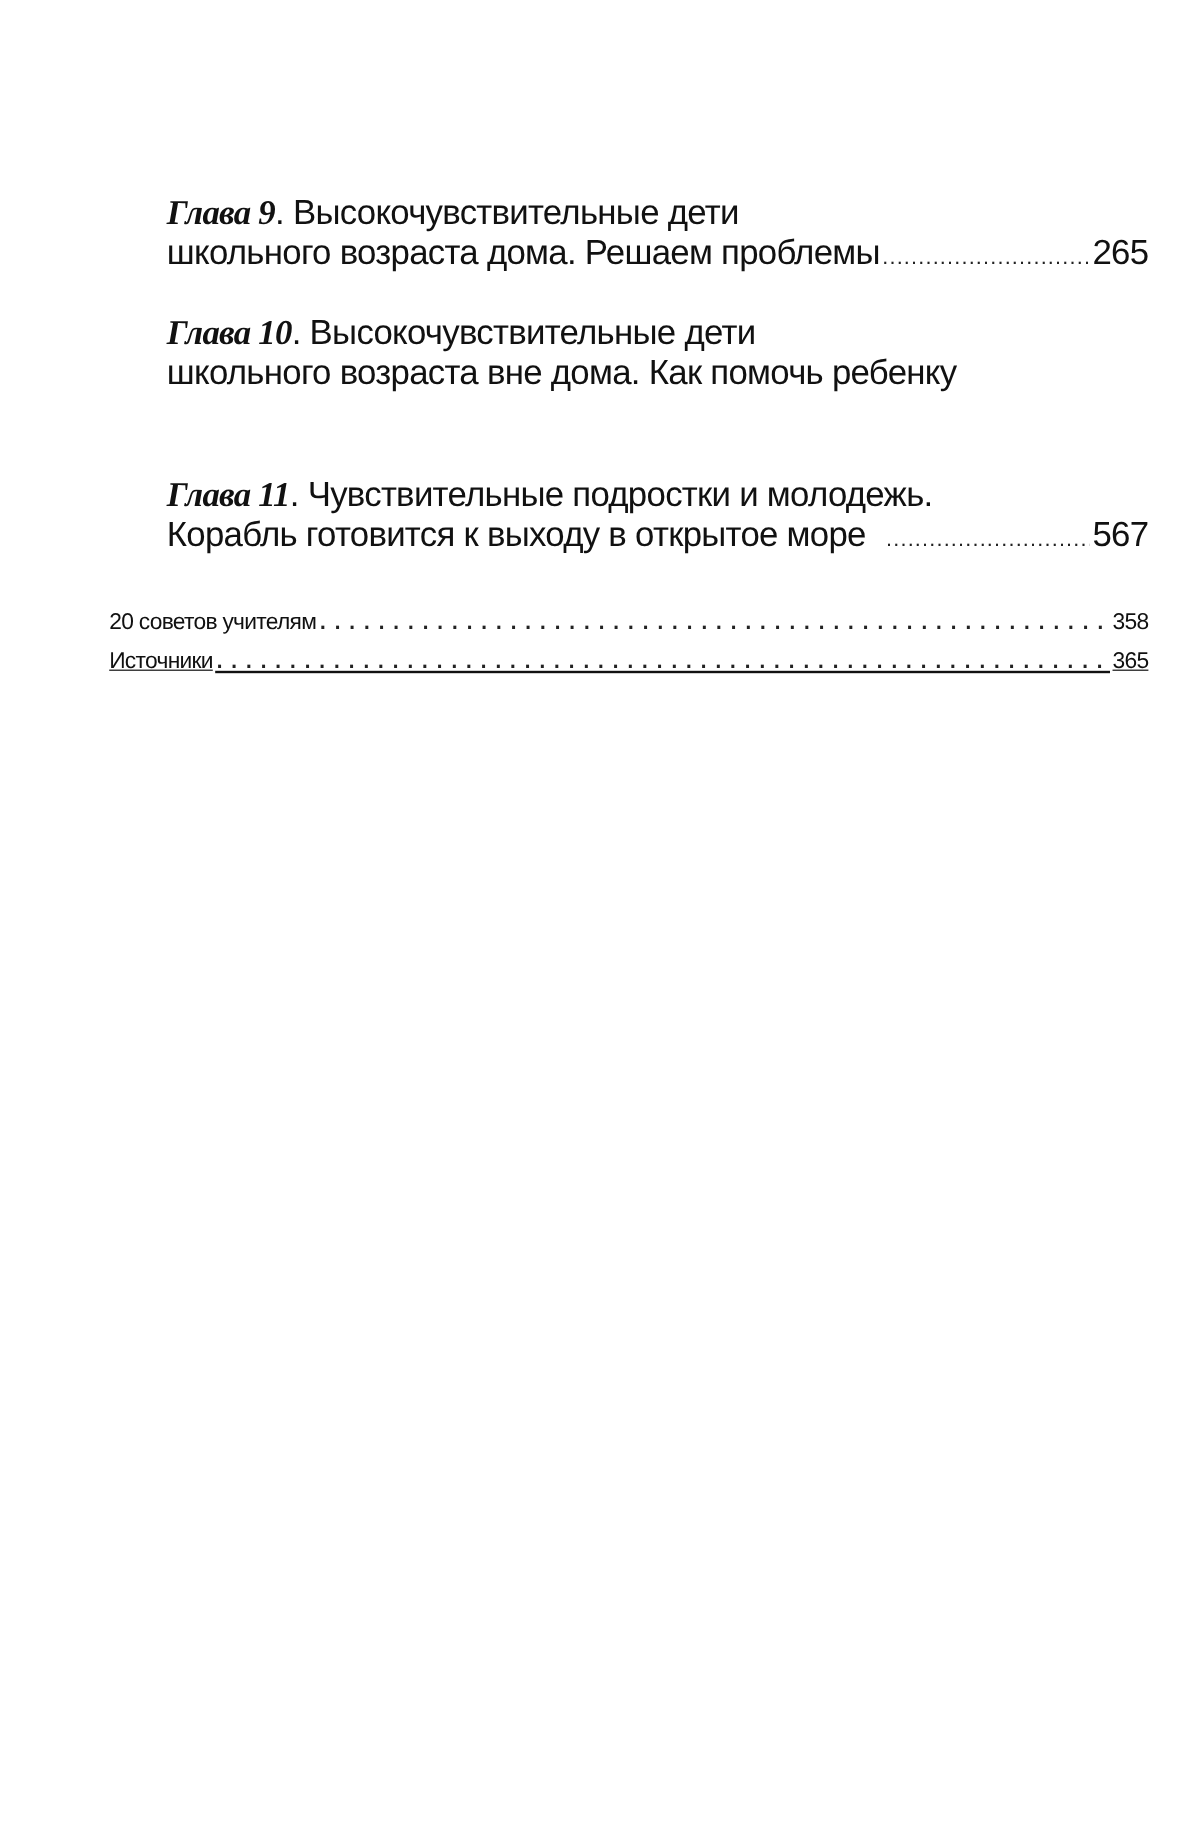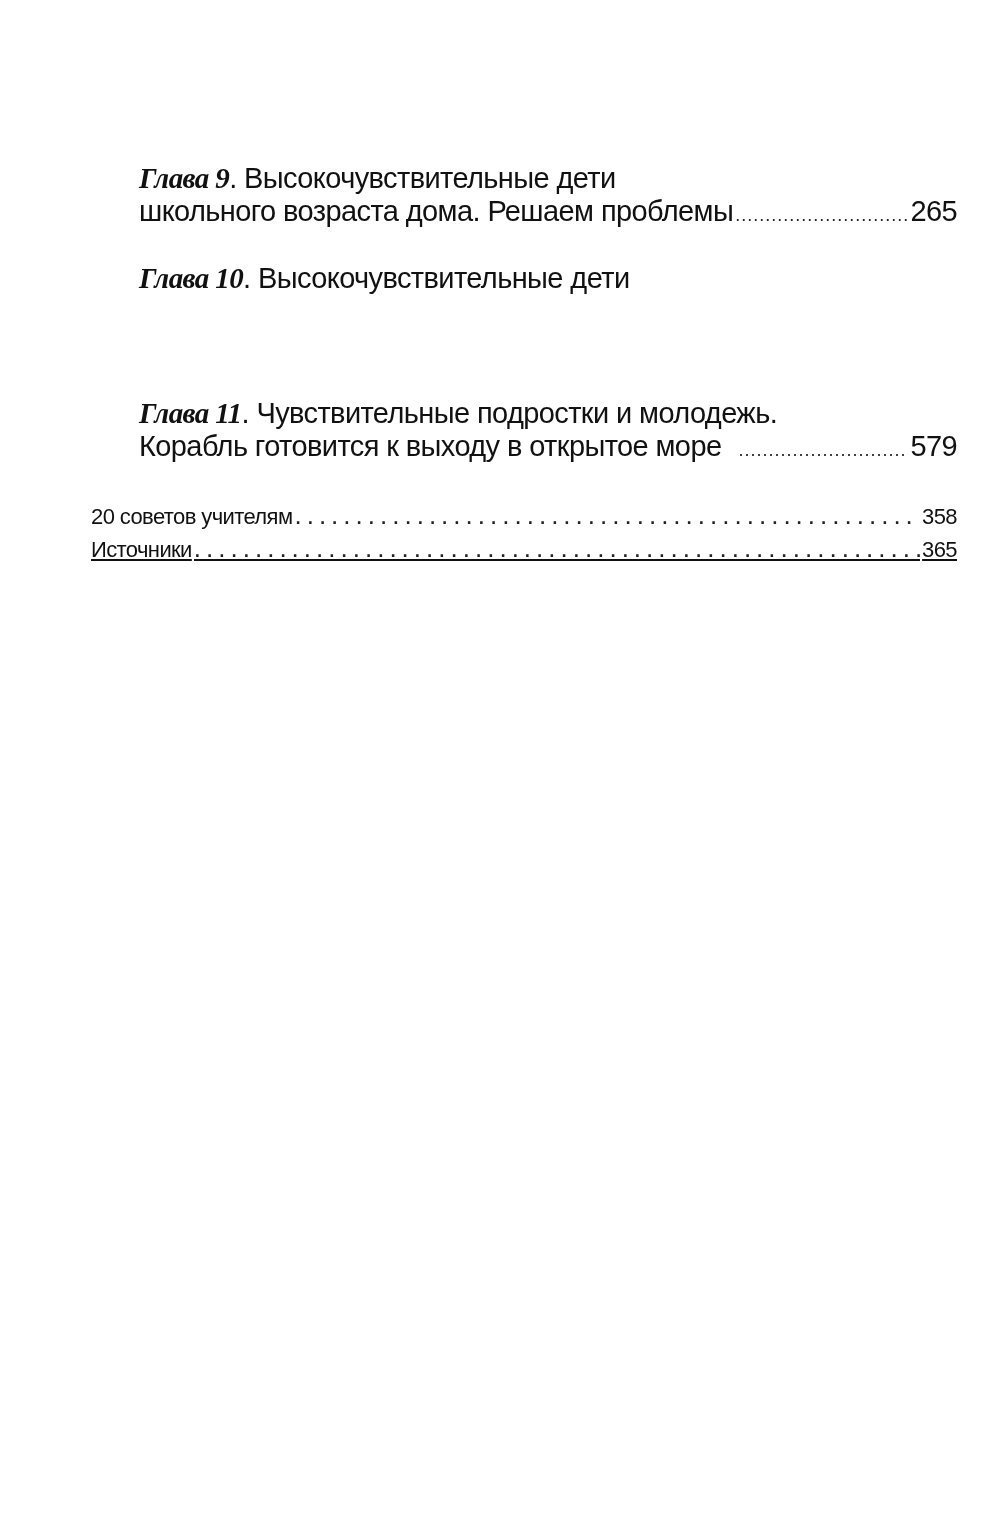--- a/index.html
+++ b/index.html
@@ -7,21 +7,21 @@
          font-family: "Liberation Serif", "DejaVu Serif", serif; color: #111; }
   .page { position: absolute; left: 13px; top: 0; width: 1000px; height: 1516px; }
   .chapter { position: absolute; left: 126px; width: 818px; font-size: 29px; line-height: 33px;
              font-family: "Liberation Sans", "DejaVu Sans", sans-serif; font-stretch: condensed;
              letter-spacing: -0.6px; }
   .line { display: flex; align-items: baseline; white-space: nowrap; }
   .label-italic { font-family: "Liberation Serif", "DejaVu Serif", serif; font-style: italic; font-weight: bold; }
   .leader { flex: 1; overflow: hidden; margin: 0 2px; color: #222; font-size: 18px; letter-spacing: 1px; }
   .leader::before { content: "................................................................................................................................................................................................................"; }
   .page-num { flex: none; }
-  .back { position: absolute; left: 78px; width: 866px; font-size: 22px; line-height: 33px;
+  .back { position: absolute; left: 78px; width: 866px; font-size: 19px; line-height: 33px;
           font-family: "Liberation Sans", "DejaVu Sans", sans-serif; letter-spacing: -0.6px; }
   .back .leader { font-size: 26px; letter-spacing: 5px; }
 </style>
 </head>
 <body>
 
 <div class="page">
 
   <div class="chapter" style="top:162px;">
     <div class="line">
@@ -31,30 +31,33 @@
       <span>школьного возраста дома. Решаем проблемы</span>
       <span class="leader"></span>
       <span class="page-num">265</span>
     </div>
   </div>
 
   <div class="chapter" style="top:262px;">
     <div class="line">
       <span class="label-italic">Глава 10</span><span>.</span>&nbsp;<span>Высокочувствительные дети</span>
     </div>
+    <div class="line">
+      <span>школьного возраста вне дома. Как помочь ребенку</span>
+    </div>
   </div>
 
   <div class="chapter" style="top:397px;">
     <div class="line">
       <span class="label-italic">Глава 11</span><span>.</span>&nbsp;<span>Чувствительные подростки и молодежь.</span>
     </div>
     <div class="line">
       <span>Корабль готовится к выходу в открытое море</span>&nbsp;&nbsp;
       <span class="leader"></span>
-      <span class="page-num">579</span>
+      <span class="page-num">567</span>
     </div>
   </div>
 
   <div class="back" style="top:499px;">
     <div class="line">
       <span>20 советов учителям</span>
       <span class="leader"></span>
       <span class="page-num">358</span>
     </div>
   </div>

